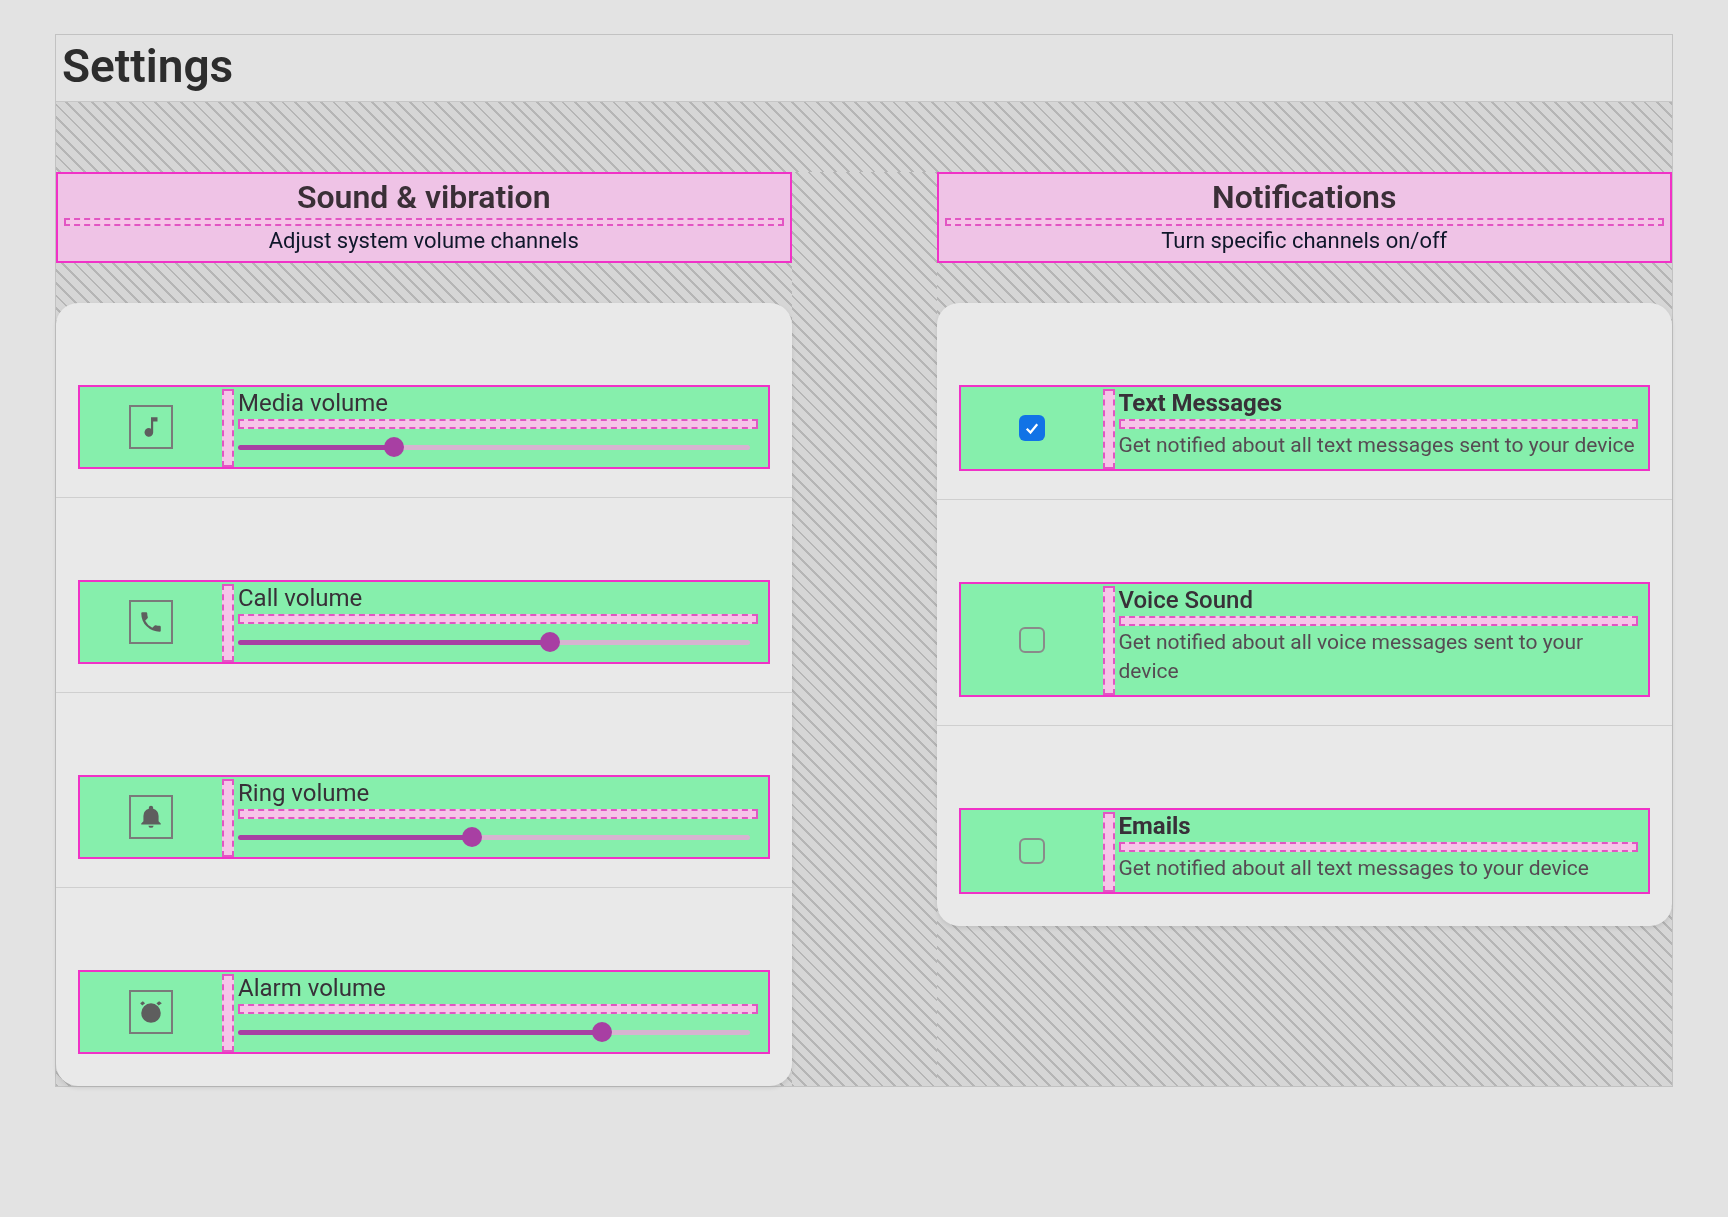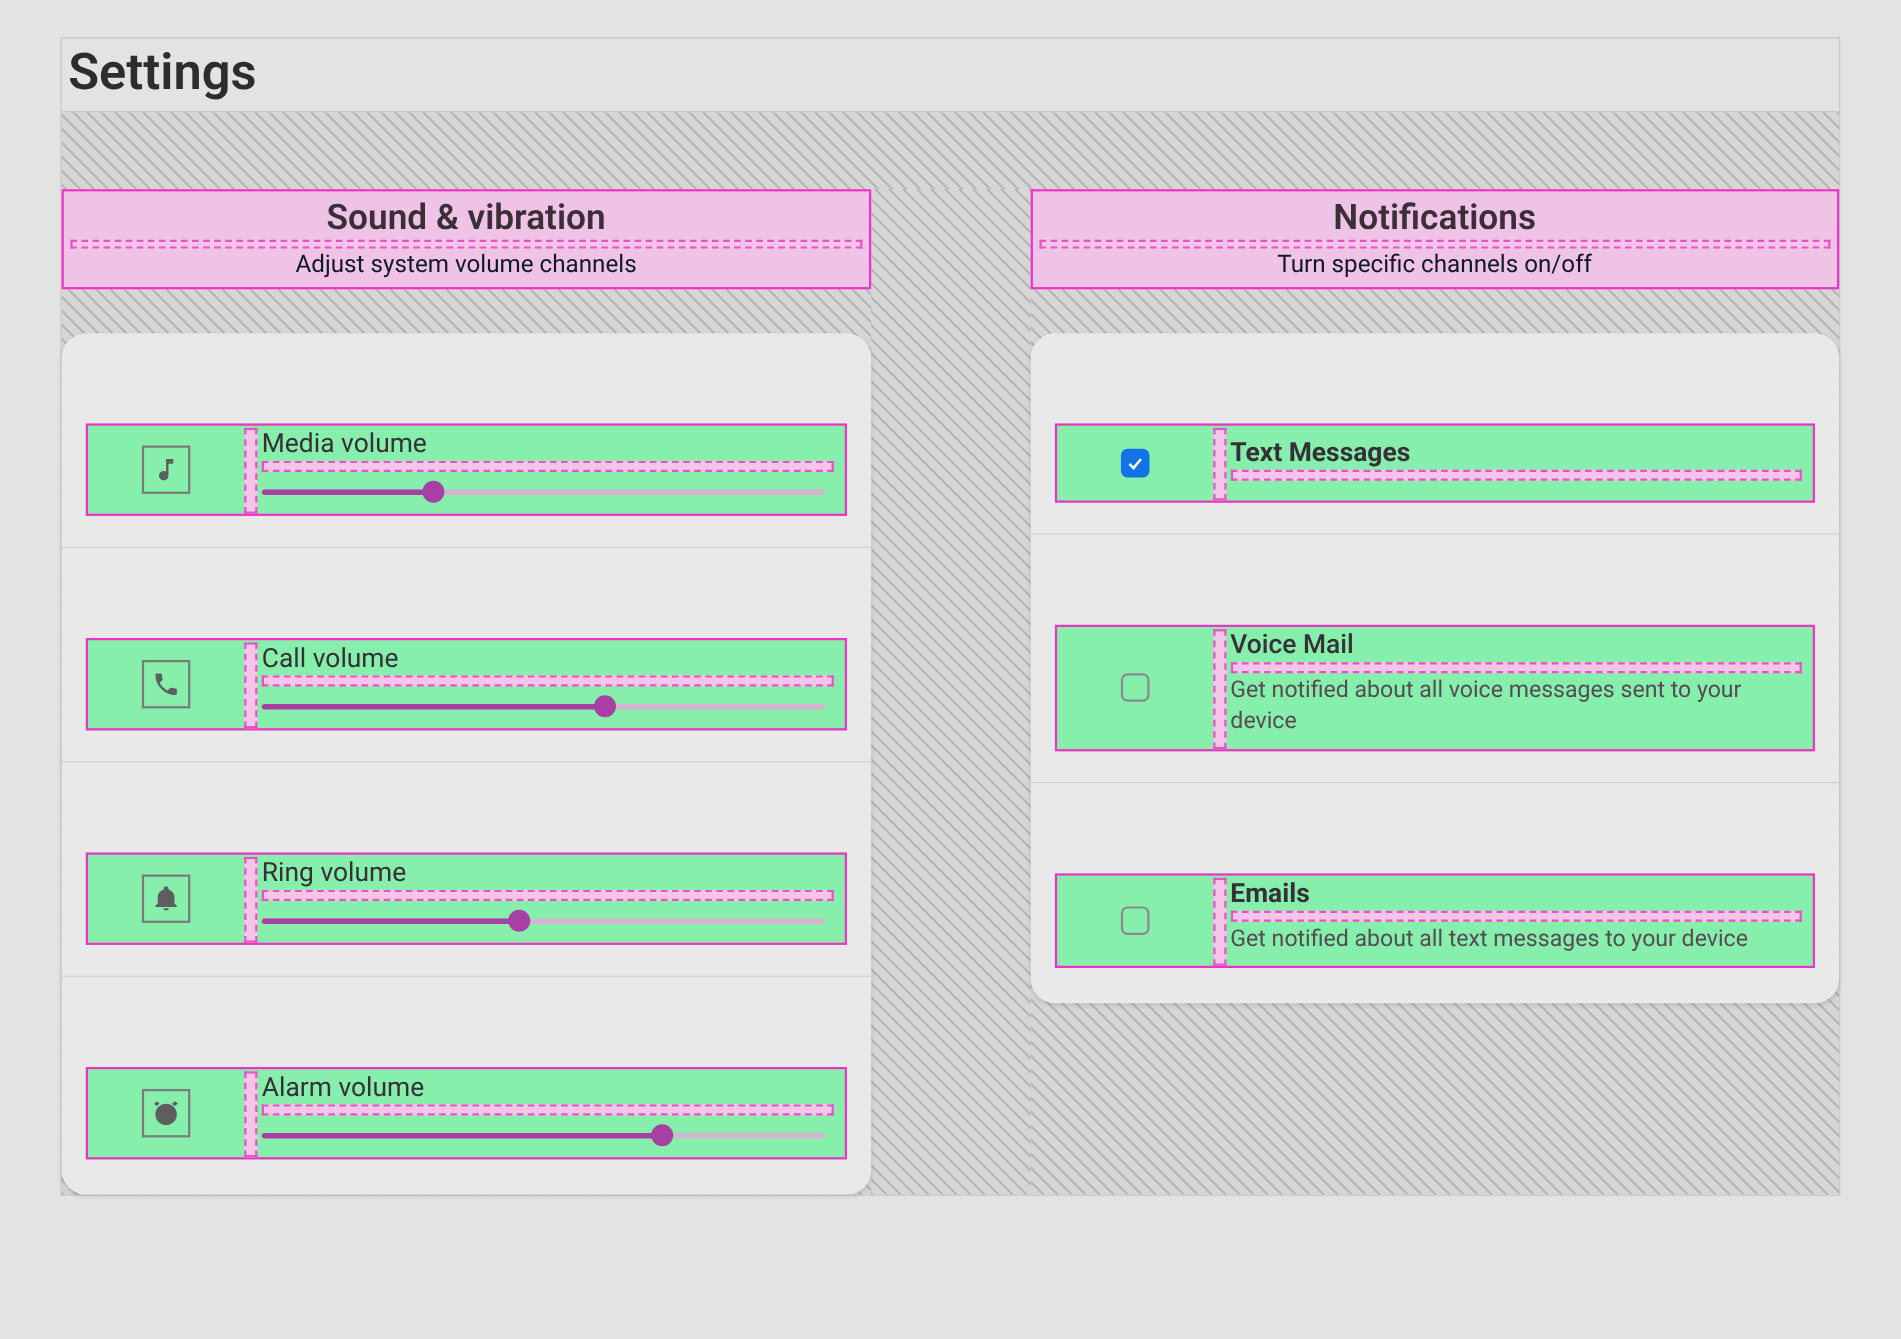--- a/index.html
+++ b/index.html
@@ -351,34 +351,35 @@
                 <div class="checkbox checked">
                   <svg viewBox="0 0 24 24">
                       <polyline points="5 13 10 18 19 7"></polyline>
                     </svg>
                 </div>
               </div>
               <div class="row-sep stitch"></div>
               <div class="row-content">
                 <div class="row-title" style="font-weight:700;">Text Messages</div>
                 <div class="stitch row-stitch"></div>
+                <div class="row-subtitle">Get notified about all text messages sent to your device</div>
               </div>
             </div>
           </div>
 
           <div class="cell">
             <div class="row-box">
               <div class="row-icon-wrap">
                 <div class="checkbox unchecked">
                   
                 </div>
               </div>
               <div class="row-sep stitch"></div>
               <div class="row-content">
-                <div class="row-title" style="font-weight:500;">Voice Mail</div>
+                <div class="row-title" style="font-weight:500;">Voice Sound</div>
                 <div class="stitch row-stitch"></div>
                 <div class="row-subtitle">Get notified about all voice messages sent to your device</div>
               </div>
             </div>
           </div>
 
           <div class="cell">
             <div class="row-box">
               <div class="row-icon-wrap">
                 <div class="checkbox unchecked">

